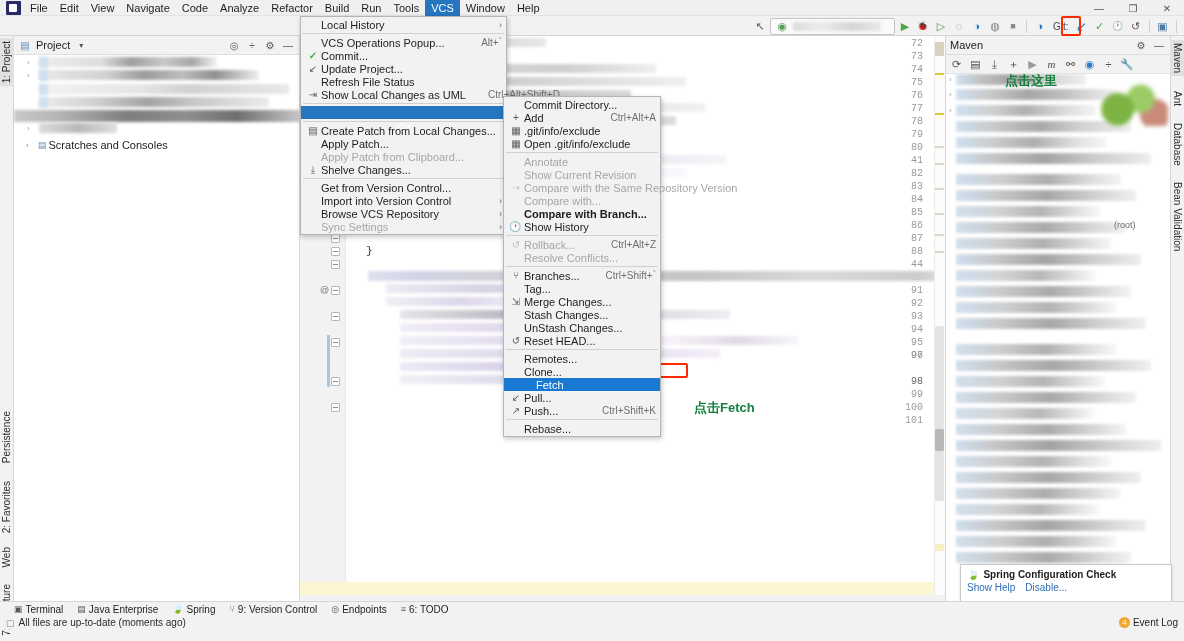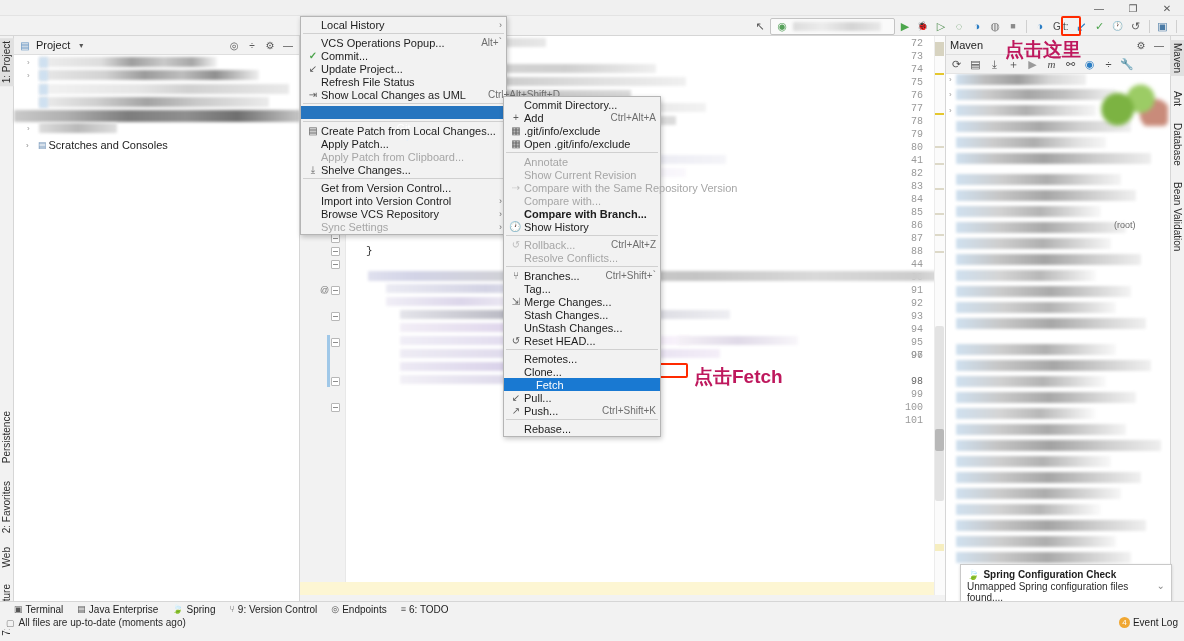--- a/index.html
+++ b/index.html
@@ -54,22 +54,22 @@
   .run-config {
     height:17px; min-width:125px; border:1px solid #c4c4c4; background:#fafafa;
     border-radius:2px; display:flex; align-items:center; padding:0 3px; gap:3px;
   }
   .blur-bar { background:linear-gradient(90deg,#dcdcdc,#ececec,#d4d4d4,#e8e8e8);
               filter: blur(1.6px); border-radius:2px; }
   .git-label { font-size:10px; color:#4a4a4a; padding:0 3px; }
 
   
   .red-box { position:absolute; border:2px solid #ff2a00; border-radius:2px; pointer-events:none; }
-  .red-note { position:absolute; color:#be185d; font-weight:bold; font-size:19px;
-              font-family:"Liberation Sans", sans-serif; white-space:nowrap; }
+  .red-note { position:absolute; color:#15803d; font-weight:bold; font-size:13px;
+              font-family:"Liberation Sans", sans-serif; white-space:nowrap;margin-top:35px; }
 
   
   .left-strip {
     position:absolute; left:0; top:36px; width:14px; height:569px;
     background:#f2f2f2; border-right:1px solid #d6d6d6;
   }
   .vtab {
     position:absolute; left:0; width:14px;
     writing-mode: vertical-rl; text-orientation: mixed;
     font-size:10px; color:#2b2b2b; padding:3px 1px; white-space:nowrap;
@@ -213,20 +213,36 @@
 <div id="app">
 
   <div class="titlebar">
     <div class="win-btns">
       <div class="win-btn">—</div>
       <div class="win-btn">❐</div>
       <div class="win-btn">✕</div>
     </div>
   </div>
 
+  <div class="menubar">
+    <div class="app-logo"></div>
+    <div class="menu-item">File</div>
+    <div class="menu-item">Edit</div>
+    <div class="menu-item">View</div>
+    <div class="menu-item">Navigate</div>
+    <div class="menu-item">Code</div>
+    <div class="menu-item">Analyze</div>
+    <div class="menu-item">Refactor</div>
+    <div class="menu-item">Build</div>
+    <div class="menu-item">Run</div>
+    <div class="menu-item">Tools</div>
+    <div class="menu-item active">VCS</div>
+    <div class="menu-item">Window</div>
+    <div class="menu-item">Help</div>
+  </div>
 
   <div class="toolbar-right">
     <div class="tb-group" style="left:752px;">
       <div class="tb-ico">↖</div>
       <div class="run-config">
         <span class="tb-ico" style="color:#57a15b;">◉</span>
         <span class="blur-bar" style="width:88px;height:9px;display:inline-block;"></span>
       </div>
       <div class="tb-ico" style="color:#4ca64c;">▶</div>
       <div class="tb-ico" style="color:#4a8a4a;font-size:9px;">🐞</div>
@@ -472,24 +488,20 @@
       <div class="mv-blur-row" style="left:10px;top:462px;width:160px;height:11px;background:linear-gradient(90deg,#cfe0ef 0%,#cdcdcd 28%,#aeaeae 56%,#dcdcdc 84%,#f7f7f7 100%);"></div>
       <div class="mv-blur-row" style="left:10px;top:478px;width:175px;height:11px;background:linear-gradient(90deg,#cfe0ef 0%,#c9c9c9 25%,#a9a9a9 52%,#d5d5d5 80%,#f2f2f2 100%);"></div>
     </div>
   </div>
 
   <div class="notif">
     <div style="display:flex;align-items:center;gap:4px;">
       <span style="color:#6aa84f;font-size:10px;">🍃</span>
       <span class="notif-title">Spring Configuration Check</span>
     </div>
-    <div style="display:flex;align-items:flex-start;">
-      <span class="notif-body" style="flex:1;">Unmapped Spring configuration files found....</span>
-      <span style="color:#8a8a8a;font-size:10px;">⌄</span>
-    </div>
     <div class="notif-links">
       <a href="#">Show Help</a>
       <a href="#">Disable...</a>
     </div>
   </div>
 
   <div class="bottom-tabs">
     <div class="btab">
       <span class="bico">▣</span>
       <span>Terminal</span>

